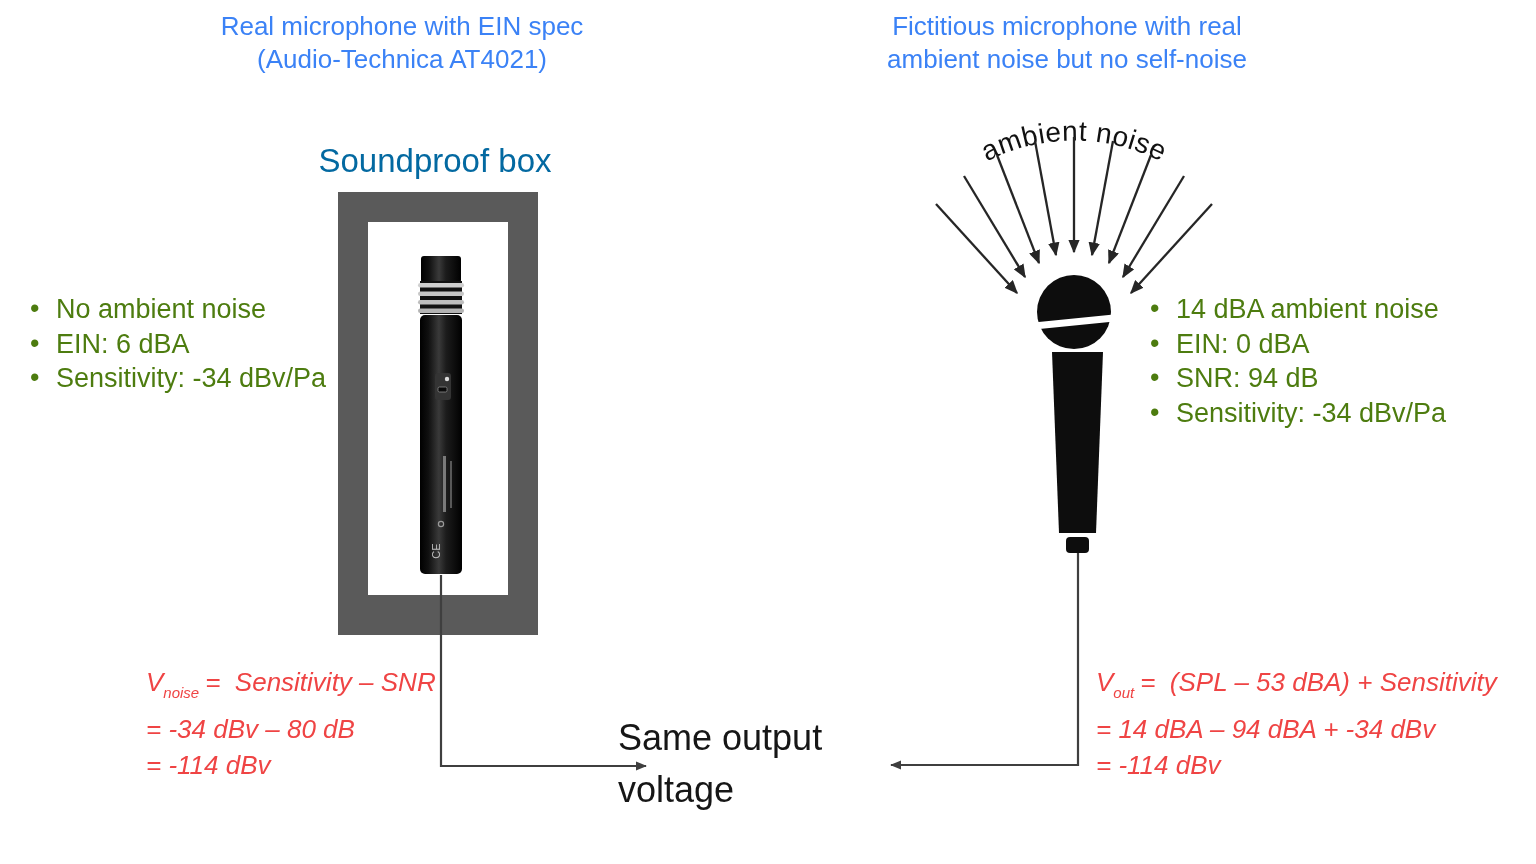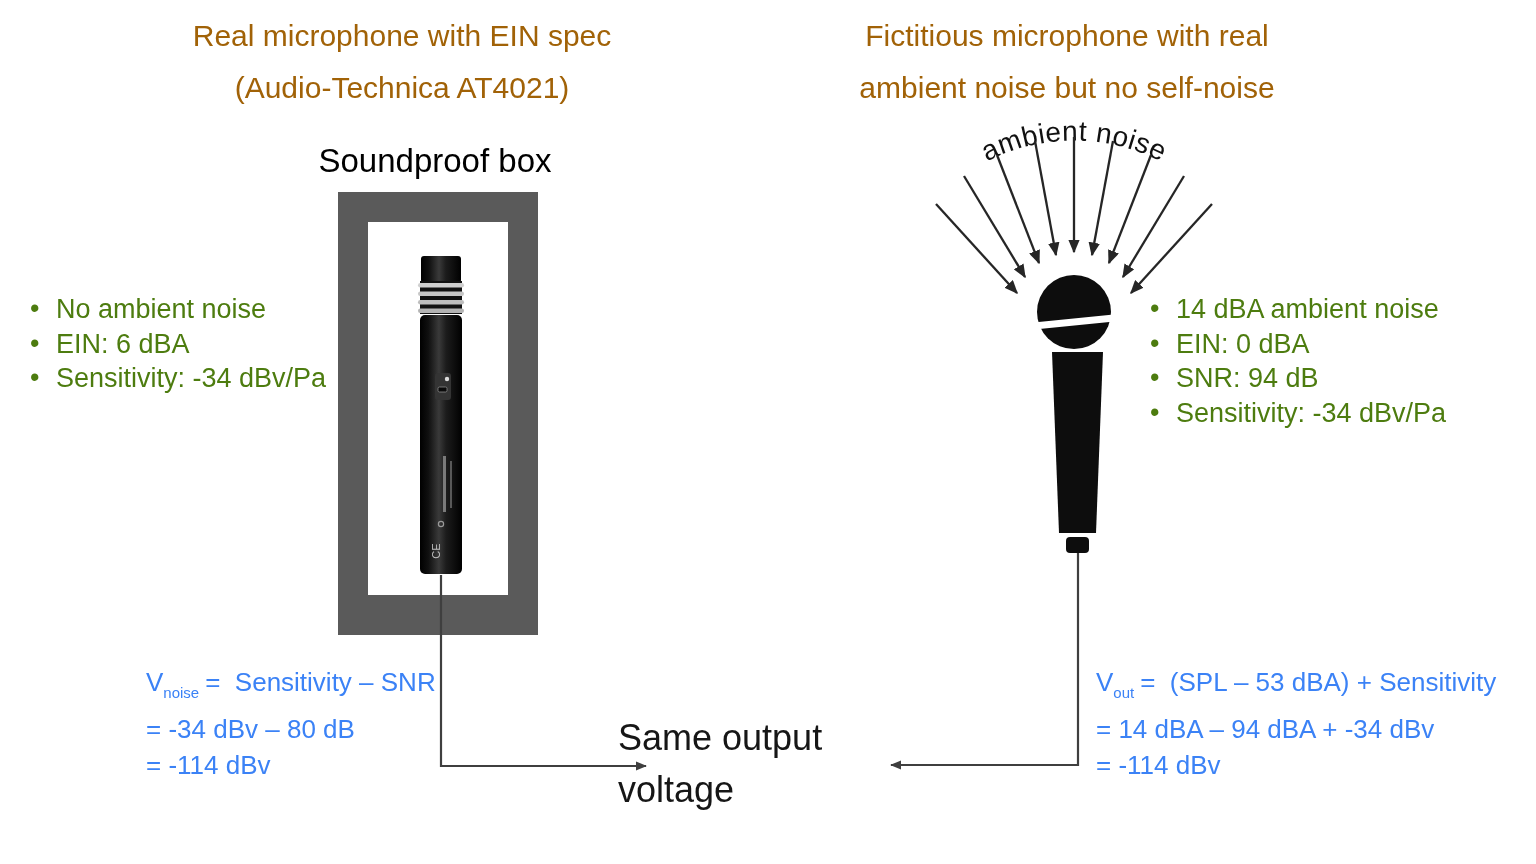--- a/index.html
+++ b/index.html
@@ -3,42 +3,42 @@
 <meta charset="utf-8">
 <style>
   html,body { margin:0; padding:0; background:#ffffff; }
   #page {
     position:relative; width:1536px; height:864px; overflow:hidden;
     background:#ffffff; color:#161616;
     font-family:"Liberation Sans", sans-serif;
   }
   .abs { position:absolute; }
   .title {
-    font-size:30px; line-height:52px; text-align:center;
-    white-space:pre-line; color:#a16207;
+    font-size:26px; line-height:33px; text-align:center;
+    white-space:pre-line; color:#3b82f6;
   }
   .box-label {
-    font-size:33px; line-height:38px; text-align:center; color:#000000;
+    font-size:33px; line-height:38px; text-align:center; color:#0369a1;
   }
   
   #soundproof-box {
     left:338px; top:192px; width:140px; height:373px;
     border-style:solid; border-color:#5a5a5a;
     border-width:30px 30px 40px 30px; background:#ffffff;
   }
   .spec-list {
     list-style:none; margin:0; padding:0;
     font-size:27px; line-height:34.5px; color:#4d7c0f;
   }
   .spec-list li { position:relative; padding-left:26px; white-space:nowrap; }
   .spec-list li::before { content:"\2022"; position:absolute; left:0; top:-1px; }
   #left-specs  { left:30px;   top:292px; }
   #right-specs { left:1150px; top:292px; }
   .formula {
-    font-size:26px; line-height:36px; color:#3b82f6; white-space:nowrap;
+    font-size:26px; line-height:36px; color:#ef4444; white-space:nowrap;font-style:italic;
   }
   .formula .frow { white-space:pre; }
   .formula .fvar { font-size:26px; }
   .formula .fsub { font-size:15px; vertical-align:-7px; }
   .formula .fexpr { white-space:pre; margin-left:6px; }
   #left-formula  { left:146px;  top:664px; }
   #right-formula { left:1096px; top:664px; }
   #same-output {
     left:618px; top:712px; width:300px;
     font-size:36px; line-height:52px; text-align:left;

